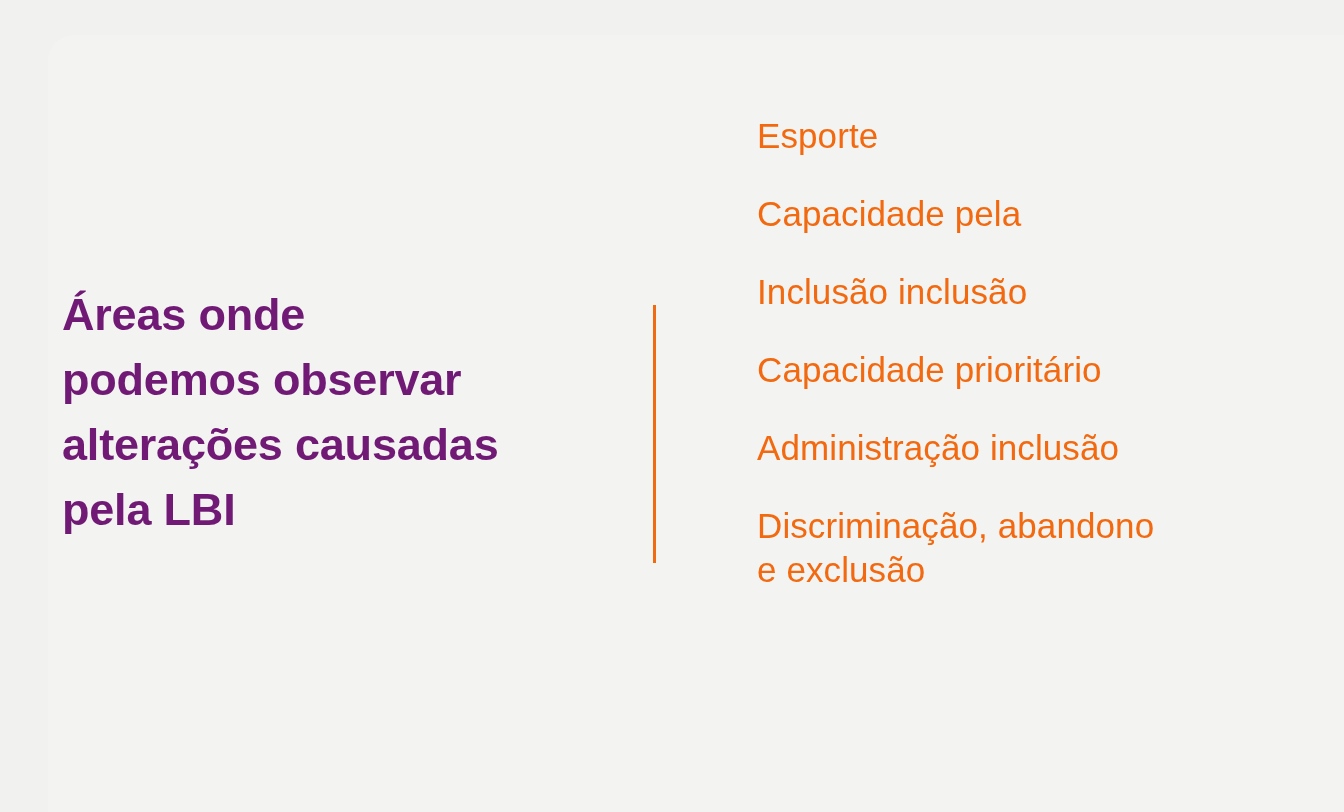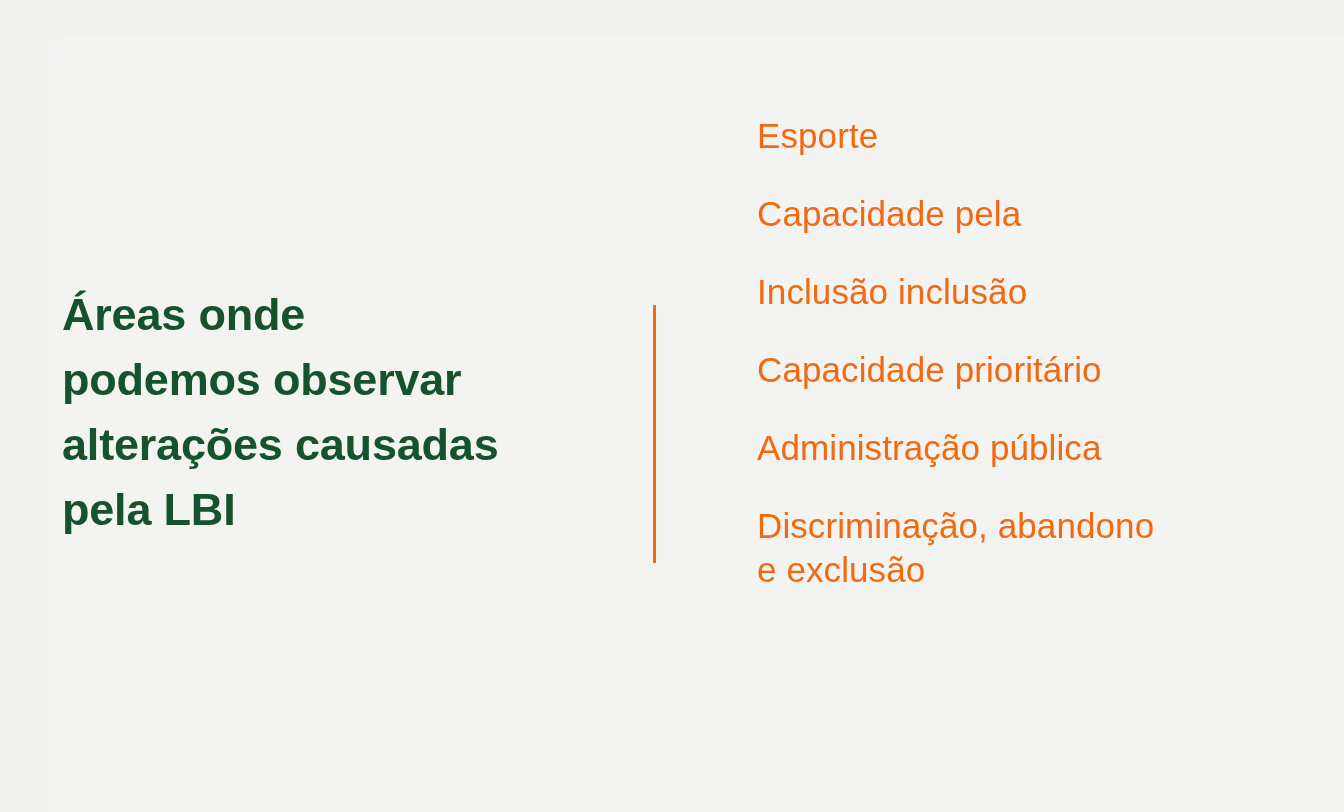--- a/index.html
+++ b/index.html
@@ -46,21 +46,21 @@
     left: 62px;
     top: 282px;
     width: 560px;
   }
   #heading {
     margin: 0;
     font-size: 45px;
     font-weight: 700;
     line-height: 65px;
     letter-spacing: -0.2px;
-    color: #14532d;
+    color: #701a75;
     white-space: pre-line;
   }
 
   
   #divider {
     position: absolute;
     left: 653px;
     top: 305px;
     width: 3px;
     height: 258px;
@@ -106,19 +106,19 @@
 pela LBI</h1>
     </div>
 
     <div id="divider"></div>
 
     <ul id="topic-list">
       <li class="topic-item">Esporte</li>
       <li class="topic-item">Capacidade pela</li>
       <li class="topic-item">Inclusão inclusão</li>
       <li class="topic-item">Capacidade prioritário</li>
-      <li class="topic-item">Administração pública</li>
+      <li class="topic-item">Administração inclusão</li>
       <li class="topic-item">Discriminação, abandono
 e exclusão</li>
     </ul>
 
   </div>
 </div>
 
 </body></html>

